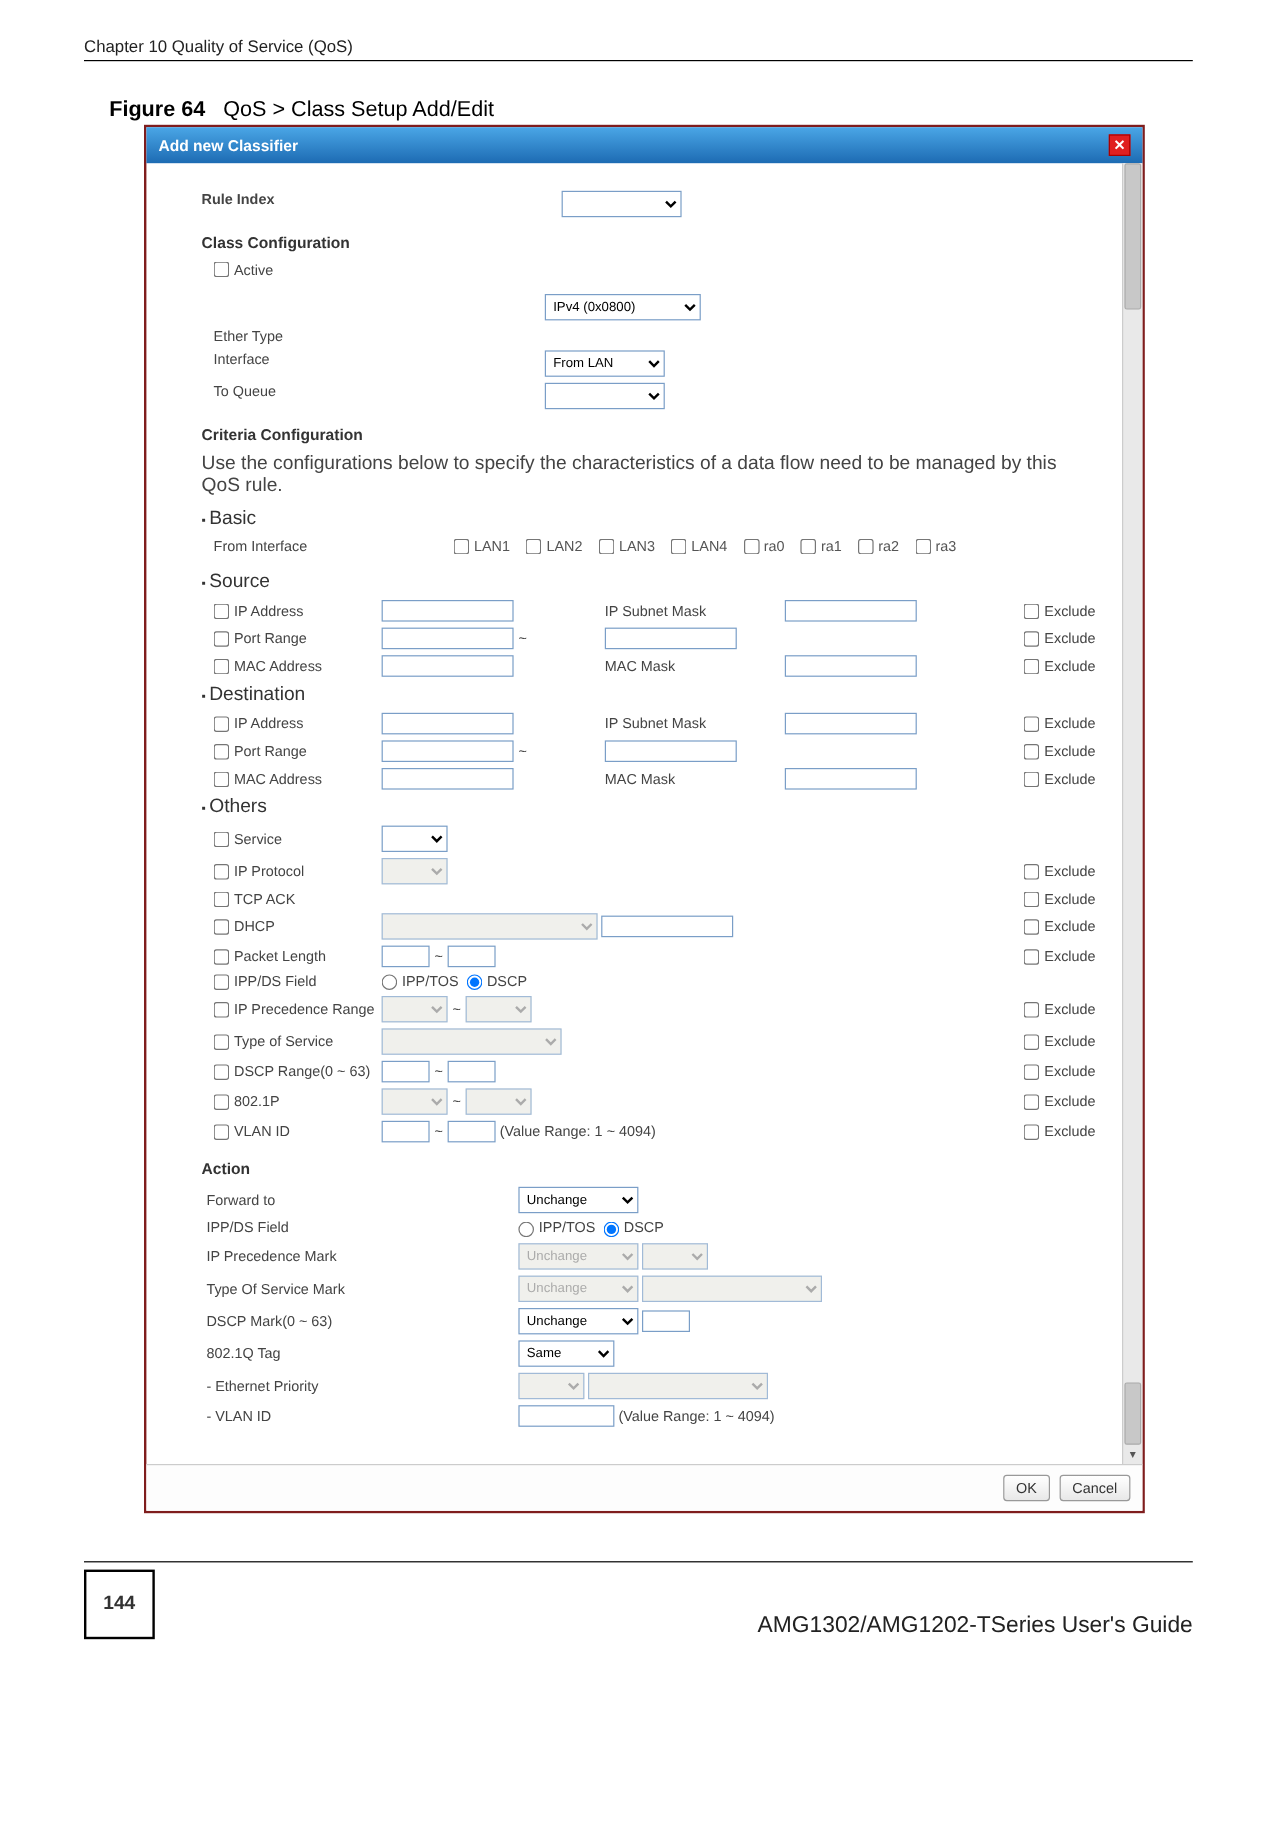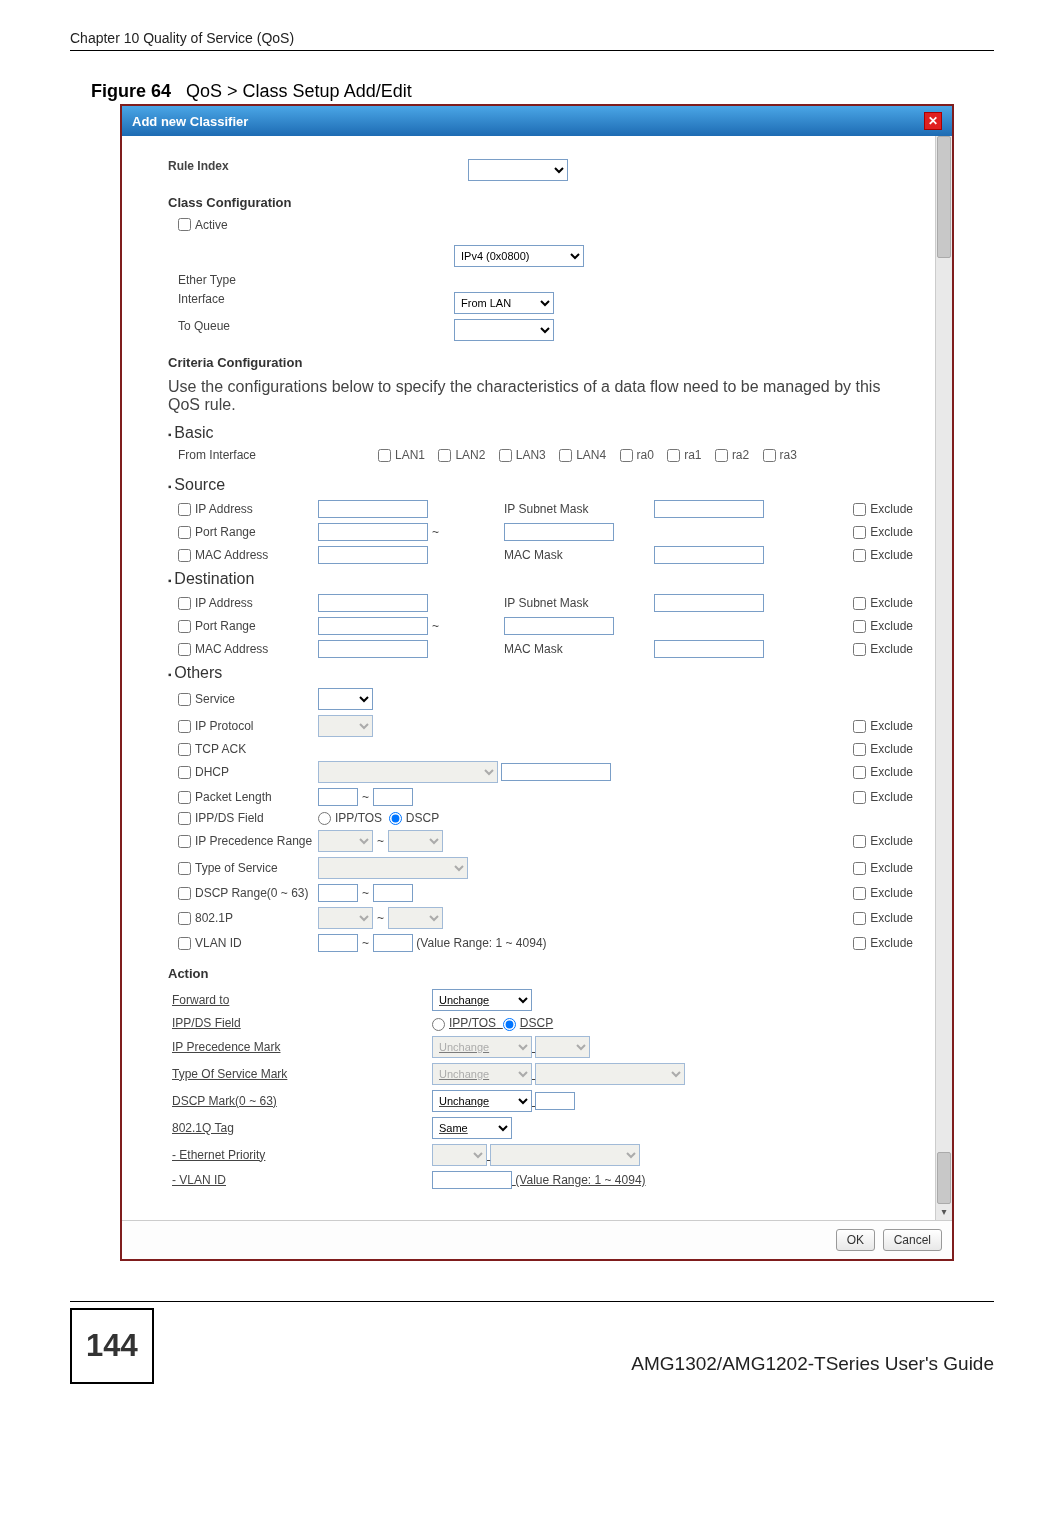--- a/index.html
+++ b/index.html
@@ -187,34 +187,33 @@
   .page-footer {
     margin-top: 40px;
     border-top: 1.5px solid #000;
     padding-top: 6px;
     display: flex;
     align-items: center;
     justify-content: space-between;
   }
   .page-num-box {
     border: 2px solid #000;
-    font-size: 31px;
+    font-size: 16px;
     font-weight: bold;
     padding: 18px 14px;
   }
   .guide-title {
     font-size: 19px;
     color: #222;
     margin-top: 36px;
   }
   .action-row {
     display:flex;
     align-items:center;
     margin: 5px 0 5px 28px;
-    text-decoration: underline;
   }
   .action-row .a1 { width: 260px; font-size:12px; color:#444; }
   .action-row .a2 { display:flex; align-items:center; }
 </style>
 </head>
 <body>
 
 <div class="page">
   <div class="chapter-header">Chapter 10 Quality of Service (QoS)</div>
 

